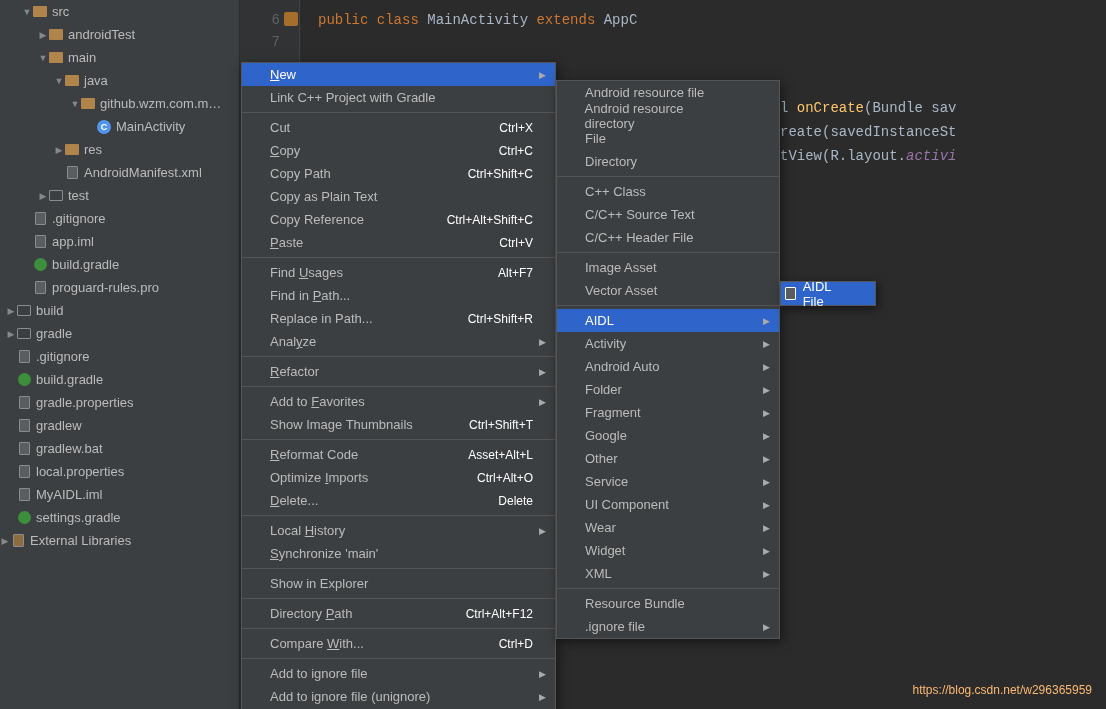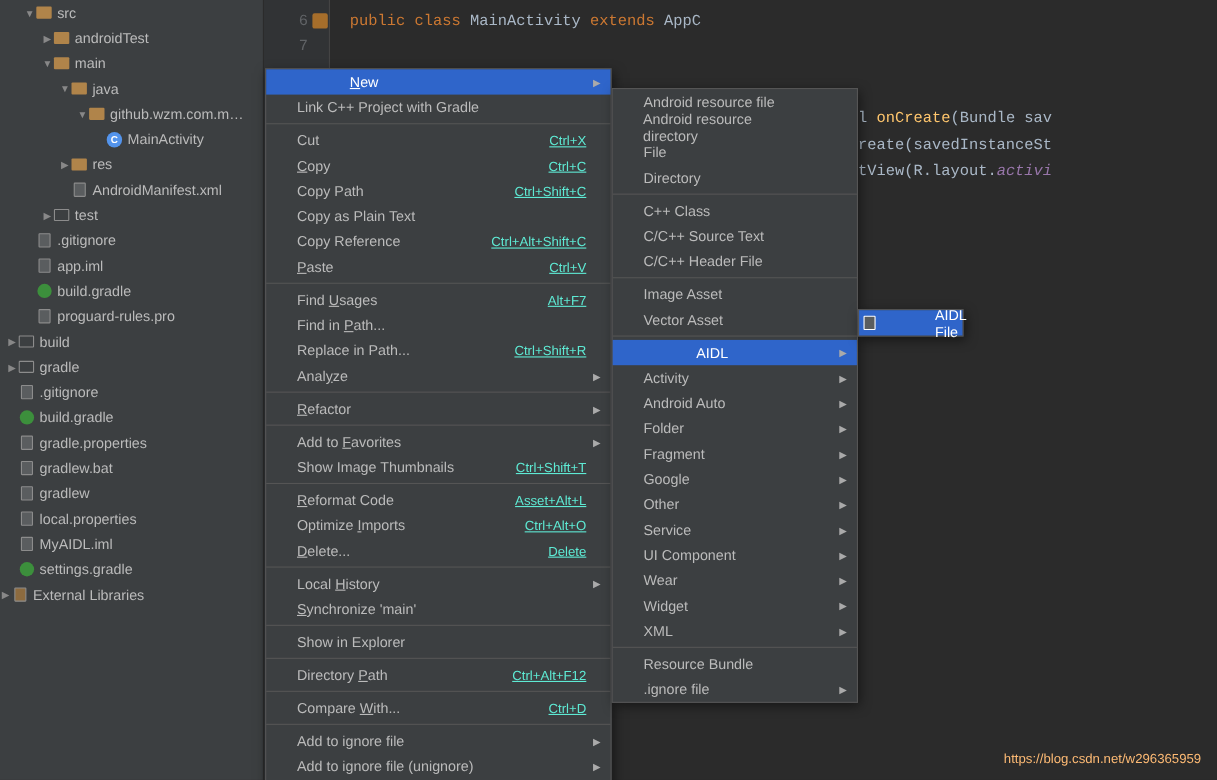--- a/index.html
+++ b/index.html
@@ -66,24 +66,24 @@
     background: #3c3f41;
     border: 1px solid #555;
     box-shadow: 2px 3px 10px rgba(0,0,0,0.5);
   }
   .menu-row {
     display: flex;
     align-items: center;
     height: 23px;
     padding: 0 8px 0 4px;
   }
-  .menu-row.hl { background: #2f65ca; color: #fff; gap: 48px; }
+  .menu-row.hl { background: #2f65ca; color: #fff; }
   .menu-row .mic { width:18px; height:16px; margin-right:6px; display:inline-flex; align-items:center; justify-content:center; }
   .menu-row .lbl { flex: 1 1 auto; padding-right: 30px; }
-  .menu-row .shc { color:#5eead4; font-size:12px; padding-right: 6px; text-decoration: underline; }
+  .menu-row .shc { color:#ffffff; font-size:12px; padding-right: 6px; }
   .menu-row .sub { width:8px; color:#aaa; font-size:9px; }
   .sep { height:1px; background:#555; margin: 3px 0; }
   u { text-decoration: underline; }
 
   .watermark {
     position:absolute; right:14px; bottom:12px;
     color:#fdba74; font-size:12px; font-family: Arial;
   }
 
   
@@ -221,28 +221,28 @@
       <span class="ic">
         <span class="file"></span>
       </span>
       <span>gradle.properties</span>
     </div>
     <div class="tree-row indent-0">
       <span class="arrow"> </span>
       <span class="ic">
         <span class="file"></span>
       </span>
+      <span>gradlew</span>
+    </div>
+    <div class="tree-row indent-0">
+      <span class="arrow"> </span>
+      <span class="ic">
+        <span class="file"></span>
+      </span>
       <span>gradlew.bat</span>
-    </div>
-    <div class="tree-row indent-0">
-      <span class="arrow"> </span>
-      <span class="ic">
-        <span class="file"></span>
-      </span>
-      <span>gradlew</span>
     </div>
     <div class="tree-row indent-0">
       <span class="arrow"> </span>
       <span class="ic">
         <span class="file"></span>
       </span>
       <span>local.properties</span>
     </div>
     <div class="tree-row indent-0">
       <span class="arrow"> </span>

